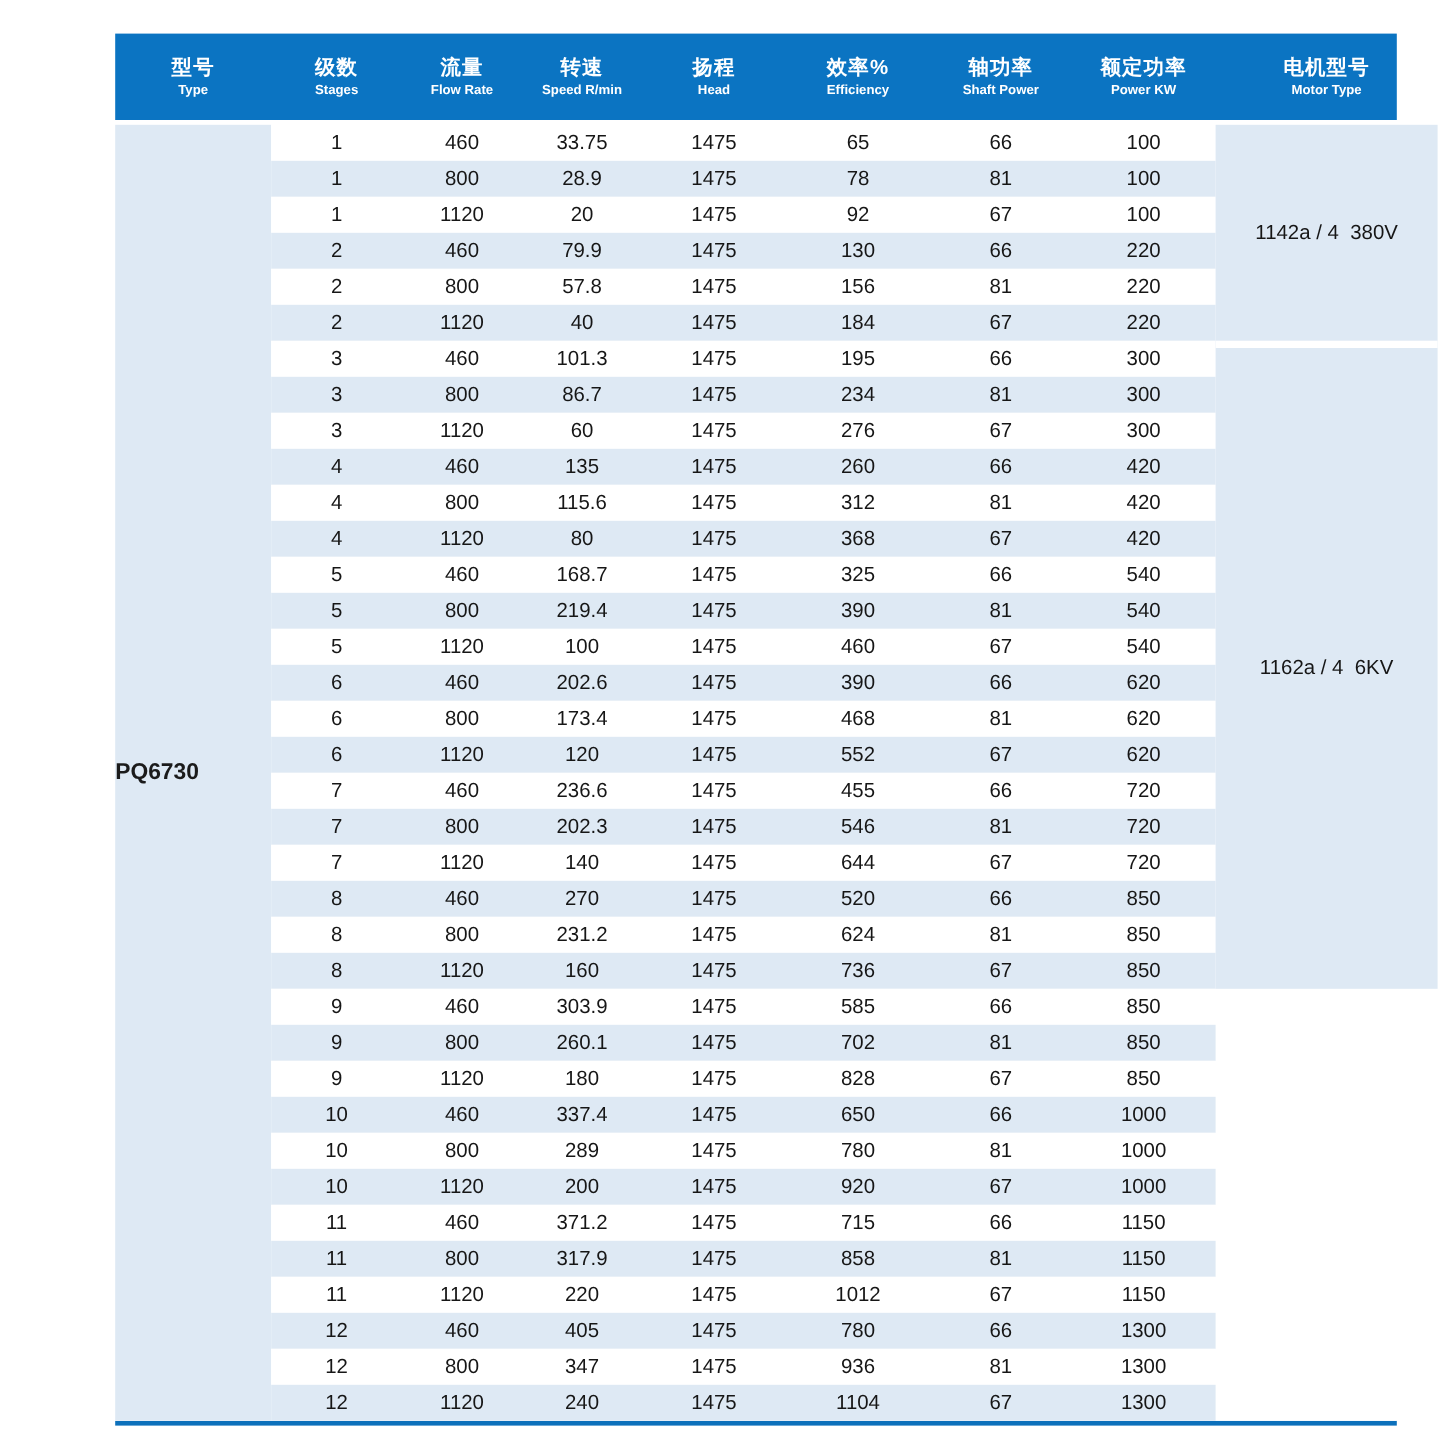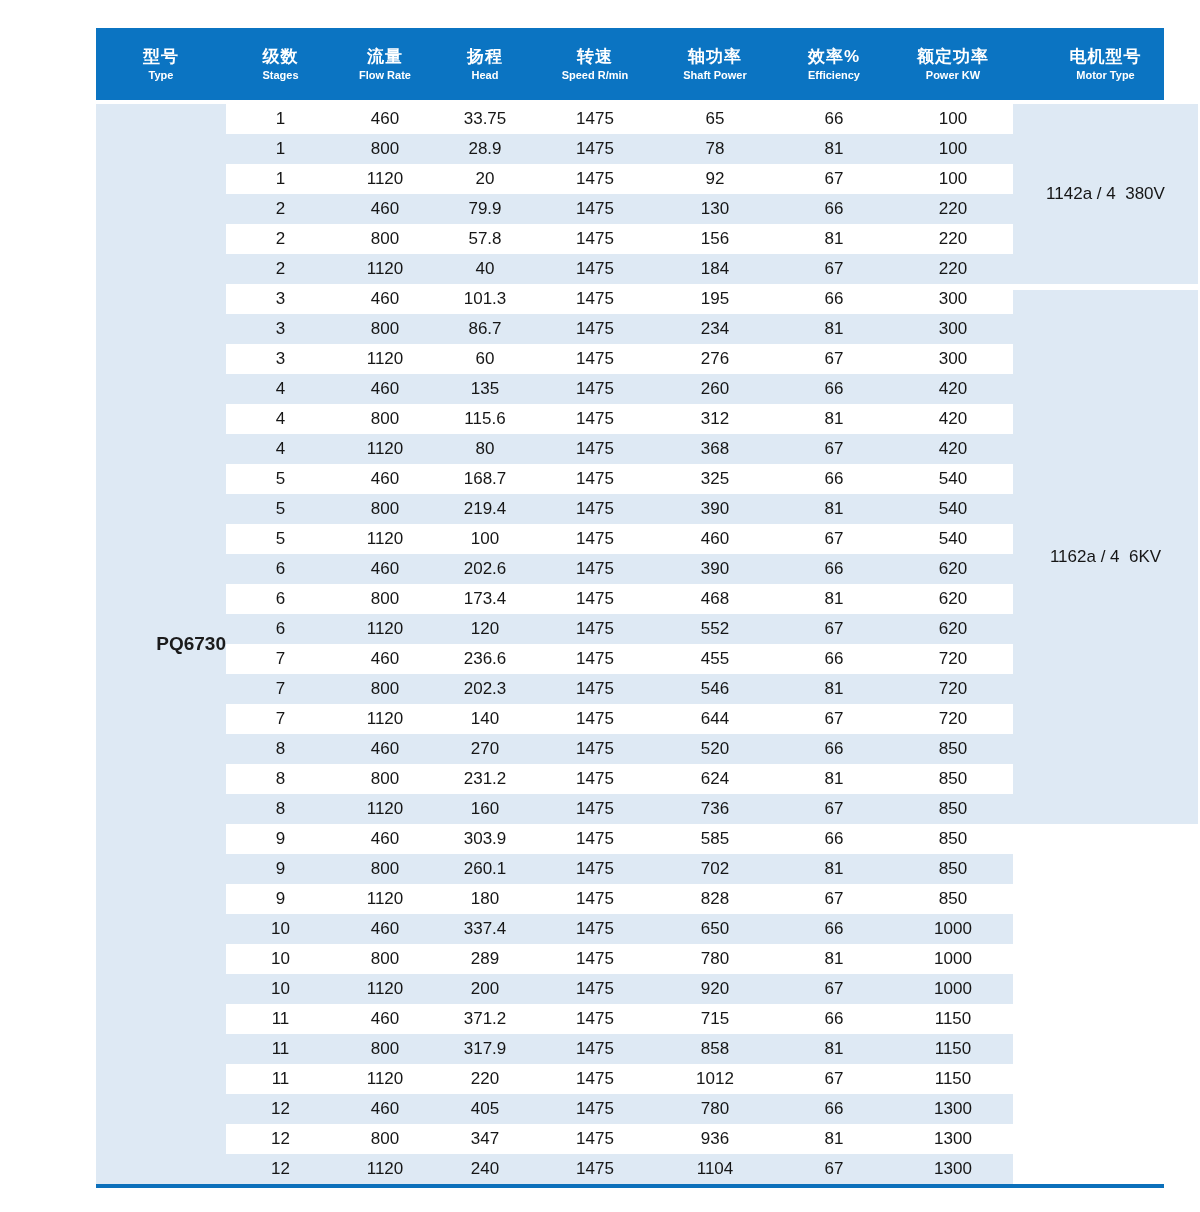--- a/index.html
+++ b/index.html
@@ -32,21 +32,21 @@
   .th .zh { font-size: 17px; letter-spacing: 1px; }
   .th .en { font-size: 11px; text-align: center; }
 
   
   .tbody { position: relative; height: 1080px; background: #fff; }
 
   .type-col {
     position: absolute; left: 0; top: 0;
     width: 130px; height: 1080px;
     background: var(--band-bg, #dee9f4);
-    display: flex; align-items: center; justify-content: flex-end;
+    display: flex; align-items: center; justify-content: flex-start;
     font-weight: 700; font-size: 19px; color: #1b1b1b;
   }
 
   .rows { position: absolute; left: 130px; top: 0; width: 787px; }
   .row {
     height: 30px;
     display: grid;
     grid-template-columns: 109px 100px 100px 120px 120px 118px 120px;
     align-items: center;
   }
@@ -83,34 +83,34 @@
       </div>
       <div class="th">
         <span class="zh">级数</span>
         <span class="en">Stages</span>
       </div>
       <div class="th">
         <span class="zh">流量</span>
         <span class="en">Flow Rate</span>
       </div>
       <div class="th">
+        <span class="zh">转速</span>
+        <span class="en">Speed R/min</span>
+      </div>
+      <div class="th">
         <span class="zh">扬程</span>
         <span class="en">Head</span>
       </div>
       <div class="th">
-        <span class="zh">转速</span>
-        <span class="en">Speed R/min</span>
+        <span class="zh">效率%</span>
+        <span class="en">Efficiency</span>
       </div>
       <div class="th">
         <span class="zh">轴功率</span>
         <span class="en">Shaft Power</span>
-      </div>
-      <div class="th">
-        <span class="zh">效率%</span>
-        <span class="en">Efficiency</span>
       </div>
       <div class="th">
         <span class="zh">额定功率</span>
         <span class="en">Power KW</span>
       </div>
       <div class="th">
         <span class="zh">电机型号</span>
         <span class="en">Motor Type</span>
       </div>
     </div>

